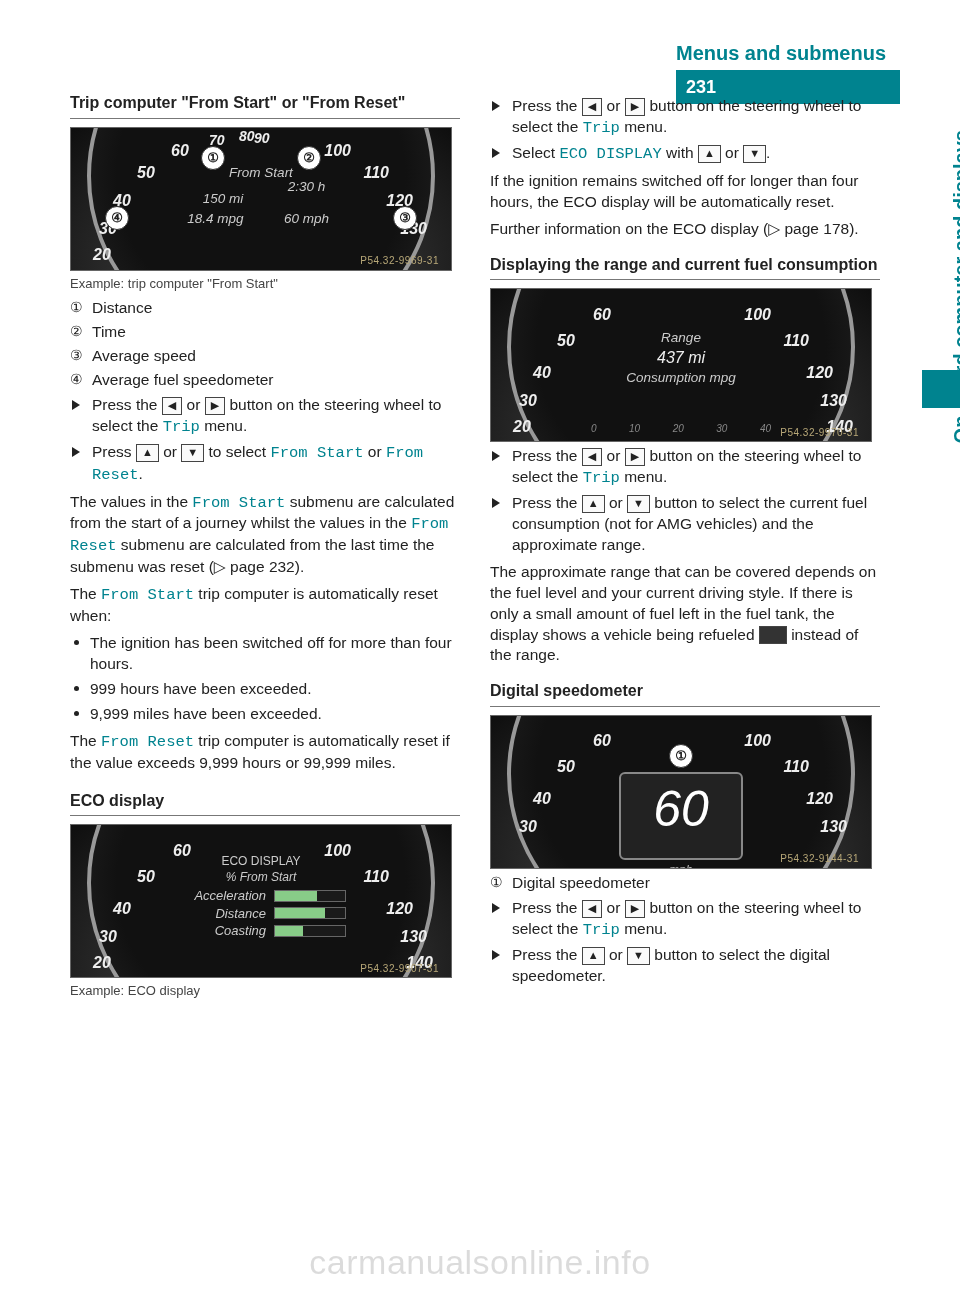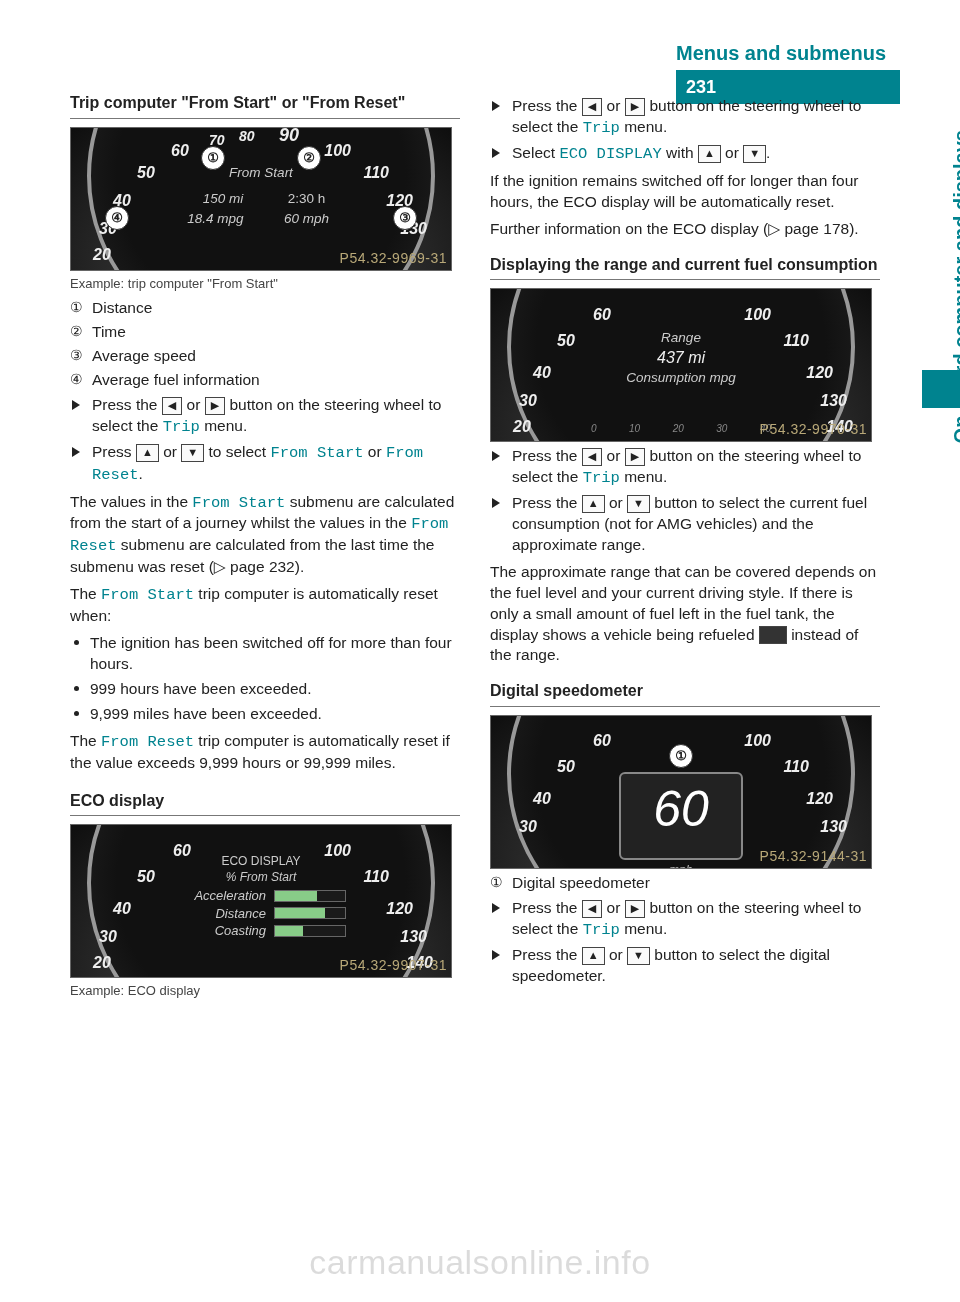--- a/index.html
+++ b/index.html
@@ -96,21 +96,21 @@
   .gauge-center {
     position:absolute; left:50%; transform:translateX(-50%);
     color:#ccc; font-size:13.5px; text-align:center;
   }
   .callout {
     position:absolute; width:22px; height:22px; border-radius:50%;
     background:#fff; border:1.5px solid #333;
     font-size:13px; font-weight:bold; text-align:center; line-height:22px;
     font-family: "Times New Roman", serif;
   }
-  .fig-code { position:absolute; right:4px; bottom:2px; font-size:14px; color:#b8a878; letter-spacing:0.5px;text-align:right;}
+  .fig-code { position:absolute; right:12px; bottom:2px; font-size:10px; color:#b8a878; letter-spacing:0.5px;text-align:right;}
   .caption { font-size: 13px; color:#444; margin-bottom:6px; }
   .legend { margin: 3px 0; padding-left: 22px; position:relative; }
   .lg-num {
     position:absolute; left:0; top:1px;
     font-family: "Times New Roman", serif;
     font-size:14px;
   }
   .step { margin: 4px 0; padding-left: 22px; position:relative; }
   .step-tri {
     position:absolute; left:2px; top:5px; width:0;height:0;
@@ -165,43 +165,43 @@
     <div class="fig fig-short">
       <div class="gauge-arc"></div>
       <div class="gauge-nums">
         <span class="gn" style="left:22px;bottom:4px">20</span>
         <span class="gn" style="left:28px;bottom:30px">30</span>
         <span class="gn" style="left:42px;bottom:58px">40</span>
         <span class="gn" style="left:66px;bottom:86px">50</span>
         <span class="gn" style="left:100px;bottom:108px">60</span>
         <span class="gn" style="left:138px;bottom:120px;font-size:14px">70</span>
         <span class="gn" style="left:168px;bottom:124px;font-size:14px">80</span>
-        <span class="gn" style="left:208px;bottom:122px;font-size:18px">90</span>
+        <span class="gn" style="left:183px;bottom:122px;font-size:14px">90</span>
         <span class="gn" style="right:100px;bottom:108px">100</span>
         <span class="gn" style="right:62px;bottom:86px">110</span>
         <span class="gn" style="right:38px;bottom:58px">120</span>
         <span class="gn" style="right:24px;bottom:30px">130</span>
       </div>
       <div class="gauge-center" style="top:36px;font-style:italic">From Start</div>
       <div class="gauge-center" style="top:62px;left:40%;font-style:italic">150 mi</div>
-      <div class="gauge-center" style="top:62px;left:62%;">2:30 h</div>
+      <div class="gauge-center" style="top:50px;left:62%;font-style:italic">2:30 h</div>
       <div class="gauge-center" style="top:82px;left:38%;font-style:italic">18.4 mpg</div>
       <div class="gauge-center" style="top:82px;left:62%;font-style:italic">60 mph</div>
       <div class="callout" style="left:130px;top:18px">①</div>
       <div class="callout" style="left:226px;top:18px">②</div>
       <div class="callout" style="right:34px;top:78px">③</div>
       <div class="callout" style="left:34px;top:78px">④</div>
       <div class="fig-code">P54.32-9969-31</div>
     </div>
     <div class="caption">Example: trip computer "From Start"</div>
 
     <div class="legend"><span class="lg-num">①</span><span>Distance</span></div>
     <div class="legend"><span class="lg-num">②</span><span>Time</span></div>
     <div class="legend"><span class="lg-num">③</span><span>Average speed</span></div>
-    <div class="legend"><span class="lg-num">④</span><span>Average fuel information</span></div>
+    <div class="legend"><span class="lg-num">④</span><span>Average fuel speedometer</span></div>
 
     <div class="step"><span class="step-tri"></span>
       <span>Press the </span><span class="btn">◀</span><span> or </span><span class="btn">▶</span><span> button on the steering wheel to select the </span><span class="hl">Trip</span><span> menu.</span>
     </div>
     <div class="step"><span class="step-tri"></span>
       <span>Press </span><span class="btn">▲</span><span> or </span><span class="btn">▼</span><span> to select </span><span class="hl">From Start</span><span> or </span><span class="hl">From Reset</span><span>.</span>
     </div>
 
     <p><span>The values in the </span><span class="hl">From Start</span><span> submenu are calculated from the start of a journey whilst the values in the </span><span class="hl">From Reset</span><span> submenu are calculated from the last time the submenu was reset (▷ page 232).</span></p>
     <p><span>The </span><span class="hl">From Start</span><span> trip computer is automatically reset when:</span></p>

